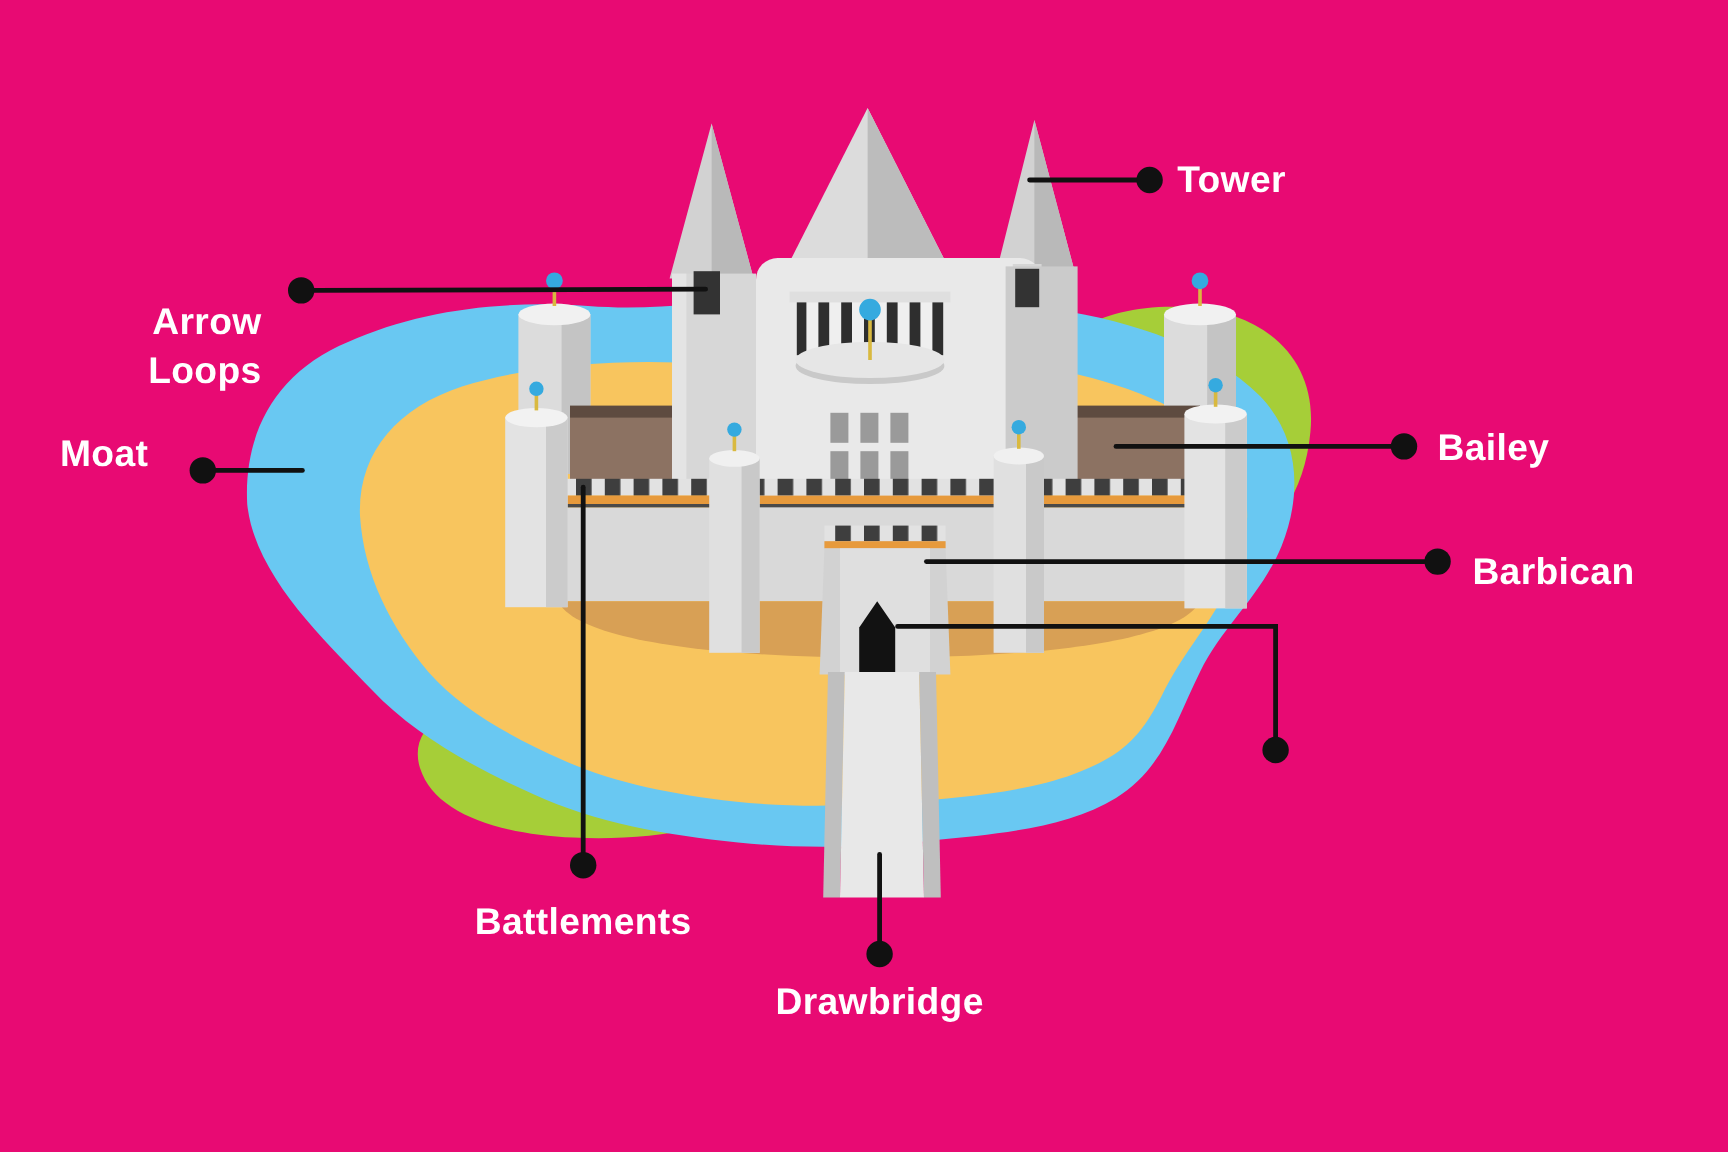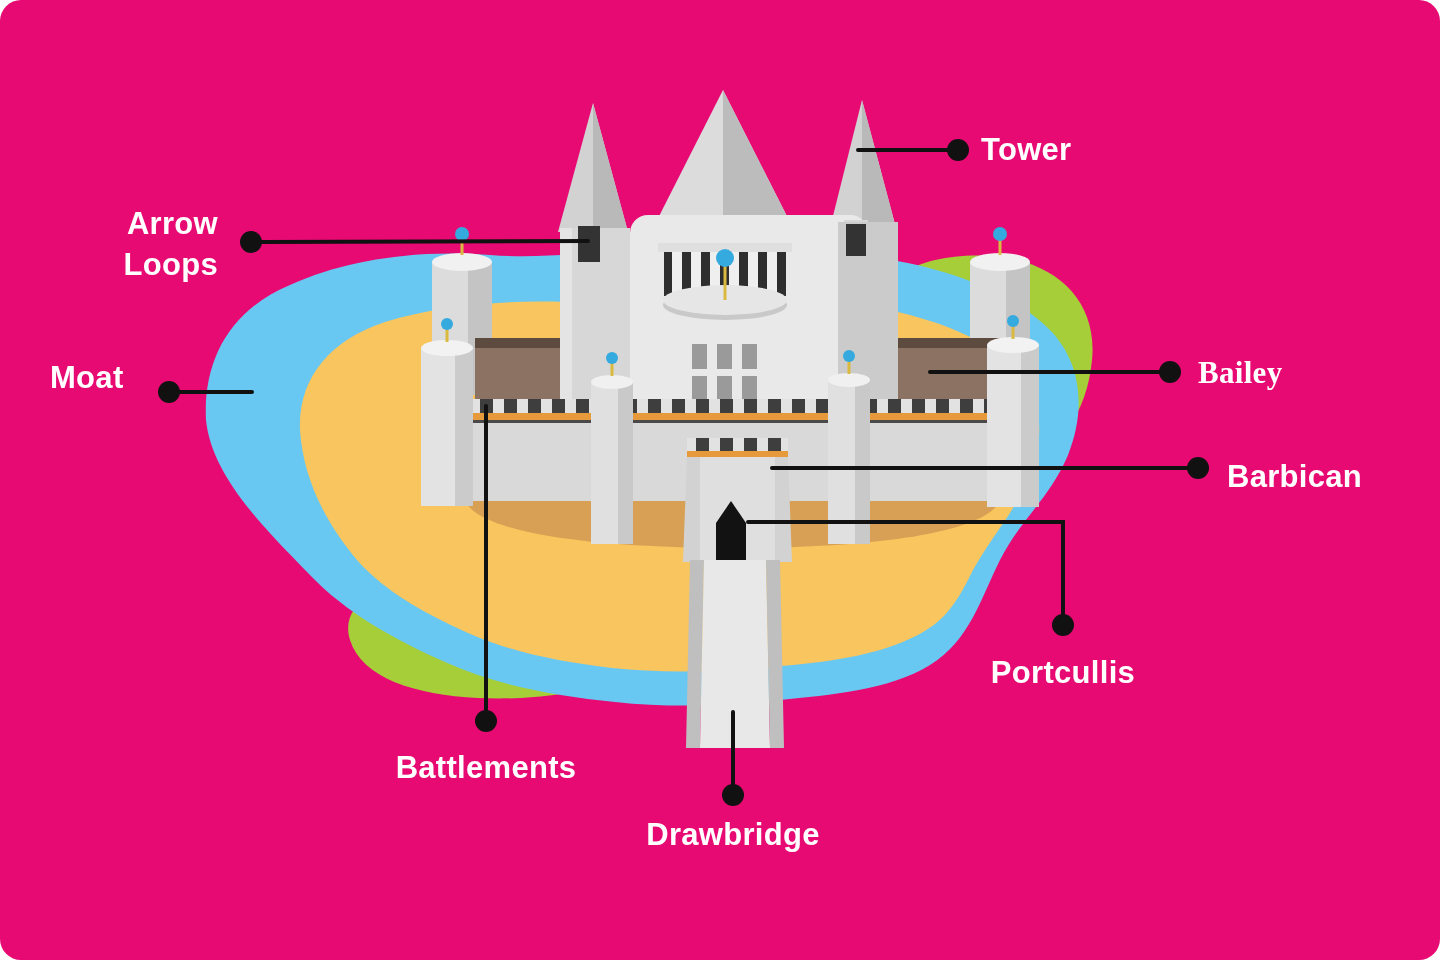--- a/index.html
+++ b/index.html
@@ -3,43 +3,42 @@
 <meta charset="utf-8">
 <style>
   html, body { margin: 0; padding: 0; }
   .canvas {
     position: relative;
     width: 1440px;
     height: 960px;
     background: #E80A73;
     overflow: hidden;
     font-family: "Liberation Sans", sans-serif;
-    border-radius: 21px;
   }
   svg.scene {
     position: absolute;
     left: 0; top: 0;
     width: 1440px; height: 960px;
     display: block;
   }
   .label {
     position: absolute;
     color: #FFFFFF;
     font-weight: 700;
     font-size: 31px;
     letter-spacing: 0.3px;
     line-height: 1.32;
     white-space: nowrap;
     user-select: none;
   }
-  .label.wrap { white-space: normal; }
+  .label.wrap { white-space: normal; margin-top: 44px; }
   .label-tower      { left: 981px;  top: 130px; }
   .label-arrow-loops{ left: 68px;   top: 204px; width: 150px; text-align: right; }
   .label-moat       { left: 50px;   top: 358px; }
-  .label-bailey     { left: 1198px; top: 353px; font-family: Liberation Serif, serif; }
+  .label-bailey     { left: 1198px; top: 353px; }
   .label-barbican   { left: 1227px; top: 457px; }
   .label-portcullis { left: 1063px; top: 653px; transform: translateX(-50%); }
   .label-battlements{ left: 486px;  top: 748px; transform: translateX(-50%); }
   .label-drawbridge { left: 733px;  top: 815px; transform: translateX(-50%); }
 </style>
 </head>
 <body>
 
 <div class="canvas">
 
@@ -212,17 +211,16 @@
       <circle cx="486" cy="721" r="11"></circle>
       <circle cx="733" cy="795" r="11"></circle>
     </g>
   </svg>
 
   <div class="label label-tower">Tower</div>
   <div class="label label-arrow-loops wrap">Arrow Loops</div>
   <div class="label label-moat">Moat</div>
   <div class="label label-bailey">Bailey</div>
   <div class="label label-barbican">Barbican</div>
-  <div class="label label-portcullis">Portcullis</div>
   <div class="label label-battlements">Battlements</div>
   <div class="label label-drawbridge">Drawbridge</div>
 
 </div>
 
 </body></html>

